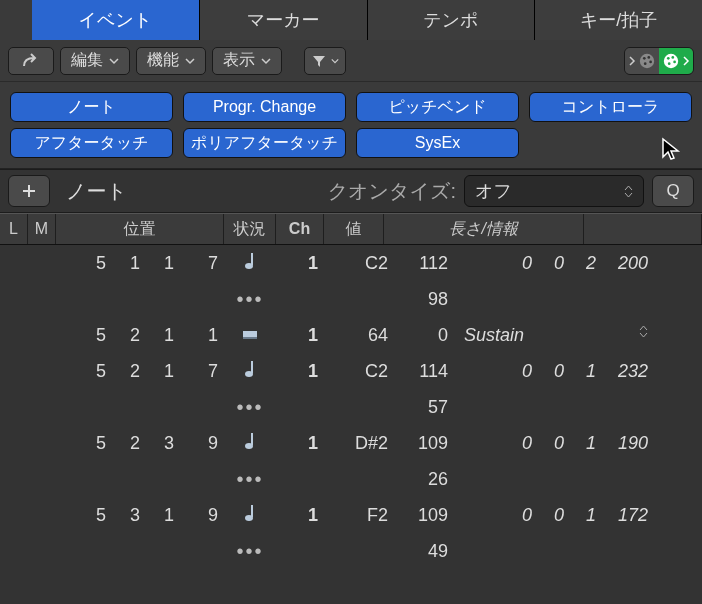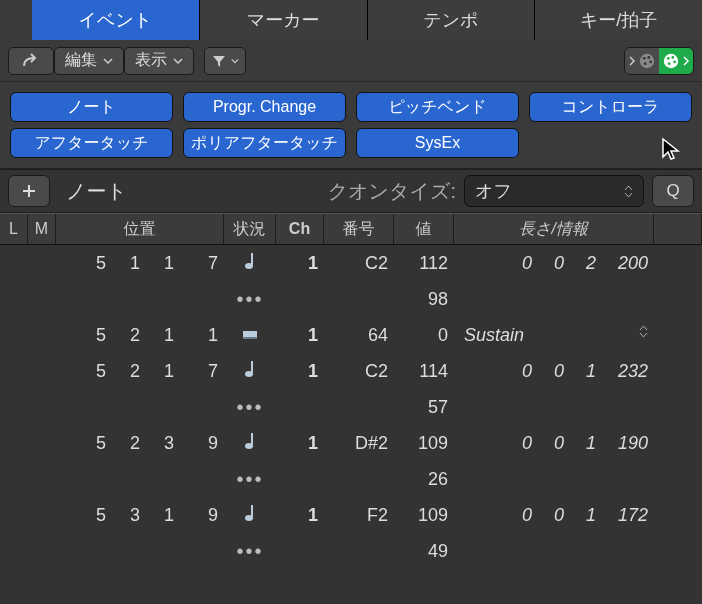--- a/index.html
+++ b/index.html
@@ -4,21 +4,21 @@
 <style>
   * { margin: 0; padding: 0; box-sizing: border-box; }
   body { background: #1a1a1a; font-family: -apple-system, 'Helvetica Neue', Arial, sans-serif; width: 702px; height: 604px; overflow: hidden; }
   .root { width: 702px; height: 604px; background: #3a3a3a; display: flex; flex-direction: column; }
   
   .tabs { display: flex; height: 40px; background: #2a2a2a; margin-left: 32px; }
   .tab { flex: 1; display: flex; align-items: center; justify-content: center; color: #ddd; font-size: 18px; border-right: 1px solid #000; cursor: pointer; background: #3d3d3d; }
   .tab:last-child { border-right: none; }
   .tab.active { background: #2a66d0; color: #fff; }
   
-  .toolbar { display: flex; align-items: center; padding: 6px 8px; height: 42px; background: #3a3a3a; border-bottom: 1px solid #2a2a2a; }
+  .toolbar { display: flex; align-items: center; padding: 6px 8px; height: 42px; background: #3a3a3a; border-bottom: 1px solid #2a2a2a; gap: 6px; }
   .tb-btn { height: 28px; display: flex; align-items: center; justify-content: center; border: 1px solid #1a1a1a; background: #4a4a4a; color: #ddd; border-radius: 5px; padding: 0 10px; cursor: pointer; font-size: 16px; gap: 6px; }
   .tb-btn svg { stroke: #ccc; fill: none; }
   .chev { width: 10px; height: 10px; }
   .spacer { flex: 1; }
   .filter-btn { display:flex; align-items:center; gap:4px; }
   .color-pill { display:flex; height:28px; border-radius:6px; overflow:hidden; border:1px solid #1a1a1a; }
   .color-half { width:34px; display:flex; align-items:center; justify-content:center; }
   .color-half.left { background:#4a4a4a; }
   .color-half.right { background:#1fab4a; }
   .color-half svg { }
@@ -87,20 +87,26 @@
           <path d="M4 14 Q4 6 14 6 M11 2 L15 6 L11 10" stroke-width="2"></path>
         </svg>
     </div>
     <div class="tb-btn">
       <span>編集</span>
       <svg class="chev" viewBox="0 0 10 10">
           <path d="M1 3 L5 7 L9 3" stroke-width="1.5"></path>
         </svg>
     </div>
     <div class="tb-btn">
+      <span>機能</span>
+      <svg class="chev" viewBox="0 0 10 10">
+          <path d="M1 3 L5 7 L9 3" stroke-width="1.5"></path>
+        </svg>
+    </div>
+    <div class="tb-btn">
       <span>表示</span>
       <svg class="chev" viewBox="0 0 10 10">
           <path d="M1 3 L5 7 L9 3" stroke-width="1.5"></path>
         </svg>
     </div>
     <div style="width:10px;"></div>
     <div class="tb-btn filter-btn" style="padding:0 6px;">
       <svg width="16" height="16" viewBox="0 0 16 16">
           <path d="M2 3 L14 3 L9 9 L9 14 L7 12 L7 9 Z" fill="#ccc" stroke="none"></path>
         </svg>
@@ -174,21 +180,20 @@
     </div>
     <div class="q-btn">Q</div>
   </div>
 
   <div class="thead">
     <div class="th col-L">L</div>
     <div class="th col-M">M</div>
     <div class="th col-pos">位置</div>
     <div class="th col-stat">状況</div>
     <div class="th col-ch">Ch</div>
-    <div class="th col-num">番号</div>
     <div class="th col-val">値</div>
     <div class="th col-len">長さ/情報</div>
     <div class="th col-end"></div>
   </div>
 
   <div class="tbody" id="tbody">
       <div class="trow">
         <div class="tline">
           <div class="td col-L"></div>
           <div class="td col-M"></div>

